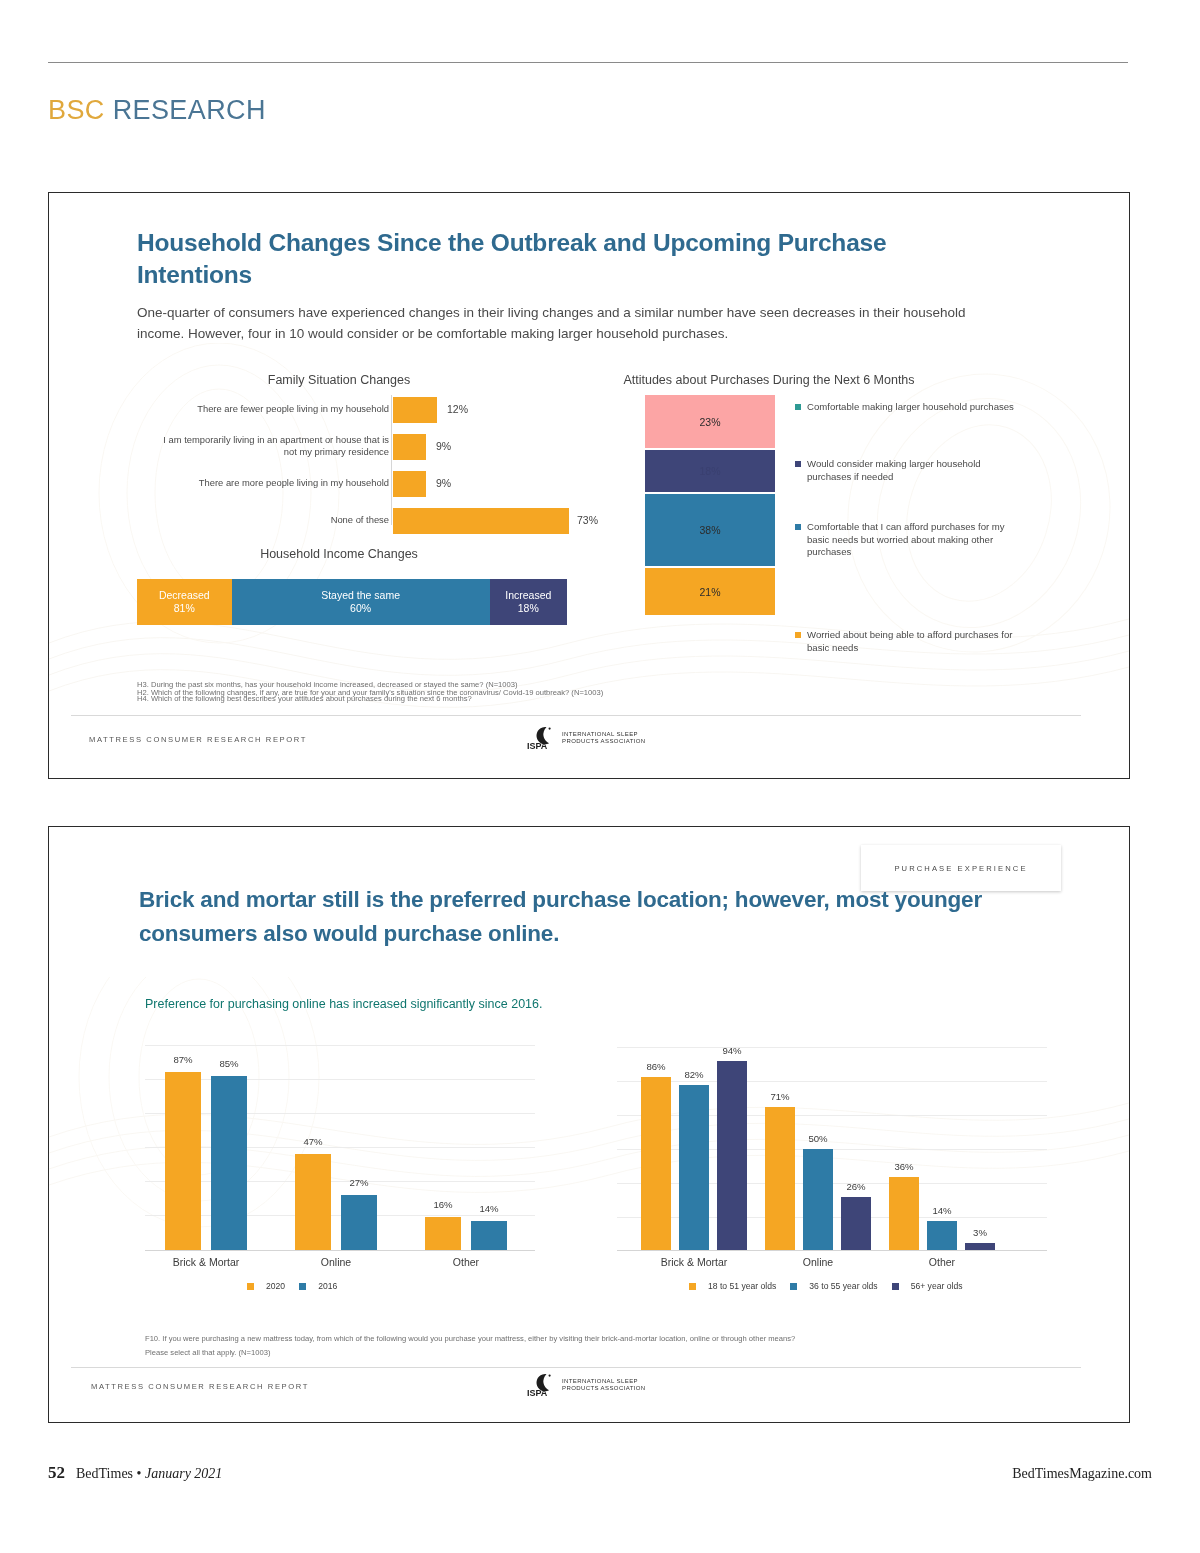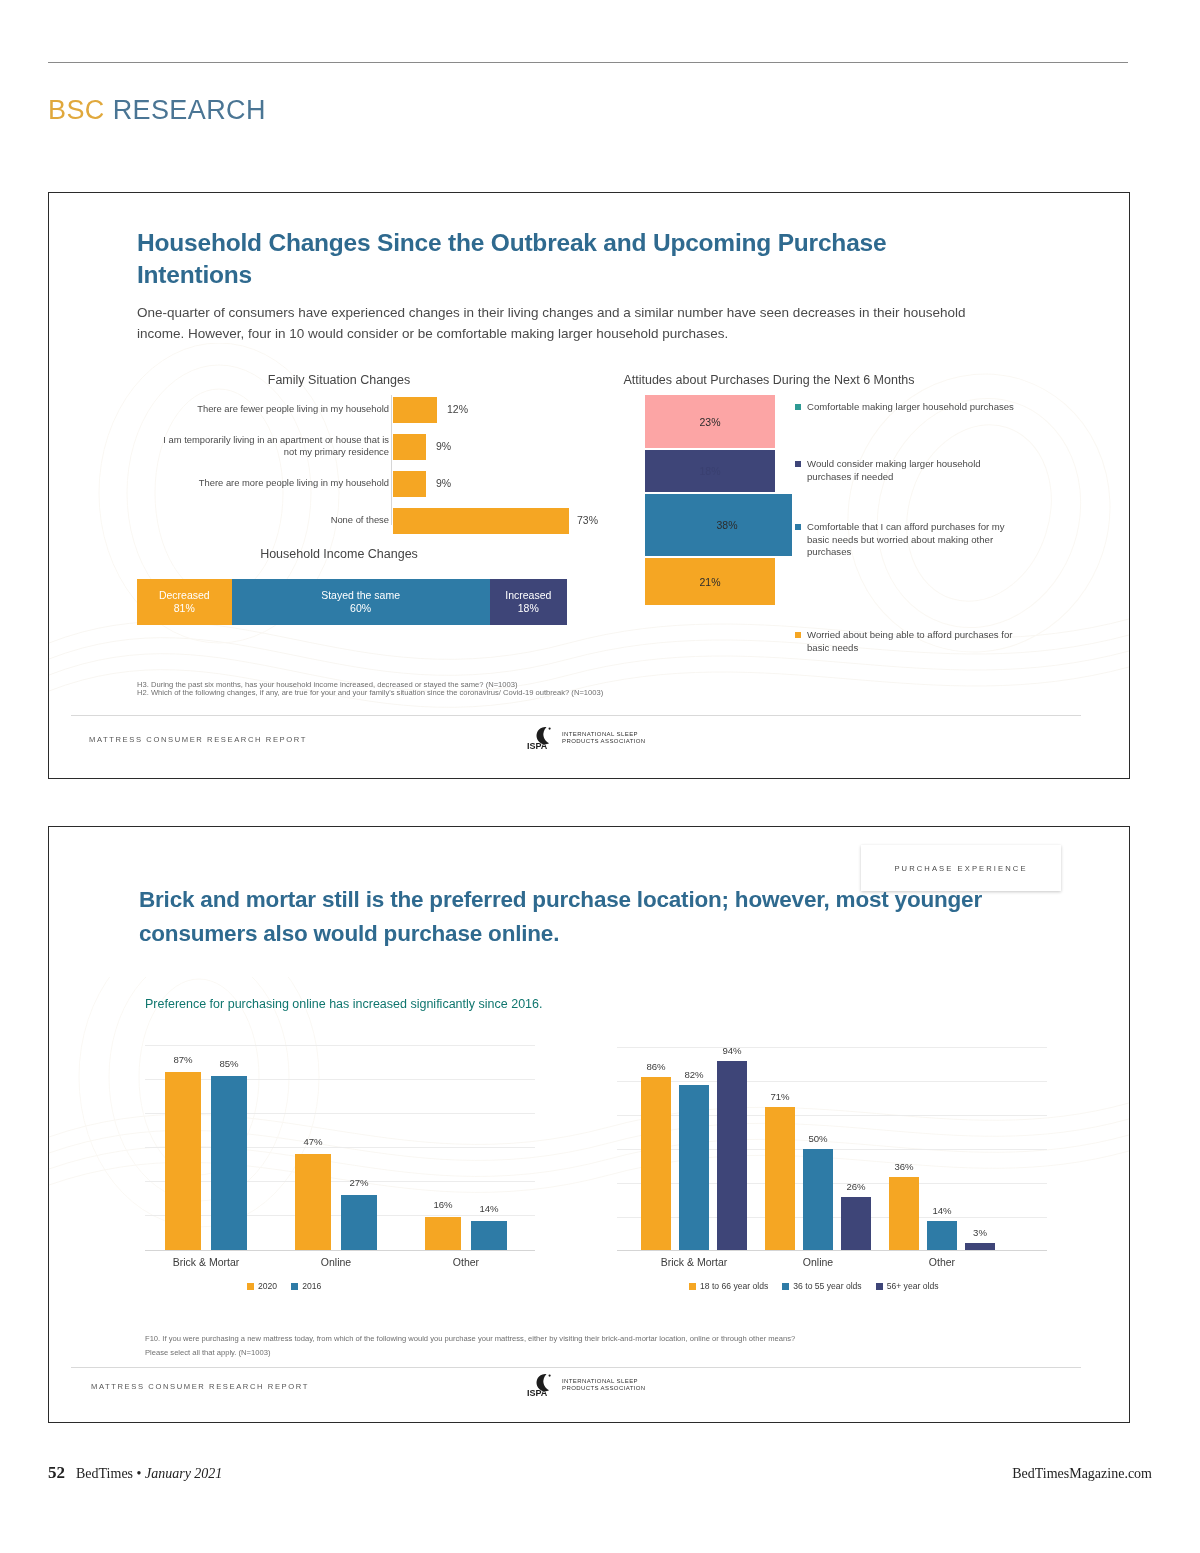--- a/index.html
+++ b/index.html
@@ -82,21 +82,21 @@
   .s2-sub{position:absolute;left:96px;top:170px;font-size:12.5px;color:#0f766e;}
 
   .bc{position:absolute;}
   .bc .plot{position:absolute;left:0;top:0;right:0;bottom:0;}
   .gl{position:absolute;left:0;right:0;height:1px;background:#ececec;}
   .baseline{position:absolute;left:0;right:0;height:1px;background:#d5d5d5;}
   .bar{position:absolute;bottom:0;}
   .blabel{position:absolute;font-size:9.6px;color:#3b3b3b;text-align:center;}
   .cat{position:absolute;font-size:10.5px;color:#3b3b3b;text-align:center;}
   .legend{position:absolute;display:flex;gap:14px;align-items:center;font-size:8.6px;color:#3b3b3b;}
-  .legend .it{display:flex;gap:4px;align-items:center;justify-content:space-between;}
+  .legend .it{display:flex;gap:12px;align-items:center;justify-content:space-between;}
   .legend .sw{width:7px;height:7px;}
 
   
   .pg-num{position:absolute;left:48px;top:1463px;font-family:"Liberation Serif",serif;
      font-size:17px;font-weight:700;color:#222;}
   .pg-txt{position:absolute;left:76px;top:1466px;font-family:"Liberation Serif",serif;
      font-size:14px;color:#222;}
   .pg-txt em{font-style:italic;}
   .pg-url{position:absolute;right:48px;top:1466px;font-family:"Liberation Serif",serif;
      font-size:14px;color:#222;}
@@ -184,21 +184,21 @@
       </div>
 
       <div class="at-title">Attitudes about Purchases During the Next 6 Months</div>
       <div class="at-stack">
         <div class="at-seg" style="height:53px;background:#fca5a5;">
           <span>23%</span>
         </div>
         <div class="at-seg" style="height:42px;background:#3e4578;color:#3a4070;">
           <span>18%</span>
         </div>
-        <div class="at-seg" style="height:62px;background:#2e7ba6;padding-left:17px;">
+        <div class="at-seg" style="height:72px;background:#2e7ba6;">
           <span>38%</span>
         </div>
         <div class="at-seg" style="height:47px;background:#f5a623;">
           <span>21%</span>
         </div>
       </div>
 
       <div class="at-legend">
         <div class="at-li" style="top:6px;">
           <span class="at-sw" style="background:#2e9a94;"></span>
@@ -213,20 +213,21 @@
           <span>Comfortable that I can afford purchases for my basic needs but worried about making other purchases</span>
         </div>
         <div class="at-li" style="top:192px;margin-top:42px;">
           <span class="at-sw" style="background:#f5a623;"></span>
           <span>Worried about being able to afford purchases for basic needs</span>
         </div>
       </div>
 
       <div class="fn" style="left:88px;top:494px;width:900px;">H2. Which of the following changes, if any, are true for your and your family's situation since the coronavirus/ Covid-19 outbreak? (N=1003)</div>
       <div class="fn" style="left:88px;top:486px;width:900px;">H3. During the past six months, has your household income increased, decreased or stayed the same? (N=1003)</div>
+      <div class="fn" style="left:88px;top:500px;width:900px;">H4. Which of the following best describes your attitudes about purchases during the next 6 months?</div>
 
       <div class="foot-rule" style="left:22px;top:522px;width:1010px;"></div>
       <div class="foot-label" style="left:40px;top:542px;">MATTRESS CONSUMER RESEARCH REPORT</div>
 
       <div class="ispa" style="left:478px;top:532px;">
         <div class="ispa-mark">
           <svg width="30" height="26" viewBox="0 0 30 26">
             <path d="M19.5 2.2a8.6 8.6 0 1 0 2.6 16.1A9.8 9.8 0 0 1 19.5 2.2z" fill="#1d1d1d"></path>
             <circle cx="22.6" cy="3.6" r="1.1" fill="#1d1d1d"></circle>
             <text x="0" y="24" font-family="Liberation Sans, sans-serif" font-size="9" font-weight="bold" fill="#1d1d1d">ISPA</text>
@@ -341,21 +342,21 @@
           <div class="blabel" style="left:339px;top:192px;width:48px;">3%</div>
 
           <div class="cat" style="left:27px;top:221px;width:100px;">Brick &amp; Mortar</div>
           <div class="cat" style="left:151px;top:221px;width:100px;">Online</div>
           <div class="cat" style="left:275px;top:221px;width:100px;">Other</div>
         </div>
 
         <div class="legend" style="left:72px;top:246px;">
           <div class="it">
             <span class="sw" style="background:#f5a623;"></span>
-            <span>18 to 66 year olds</span>
+            <span>18 to 51 year olds</span>
           </div>
           <div class="it">
             <span class="sw" style="background:#2e7ba6;"></span>
             <span>36 to 55 year olds</span>
           </div>
           <div class="it">
             <span class="sw" style="background:#3e4578;"></span>
             <span>56+ year olds</span>
           </div>
         </div>

